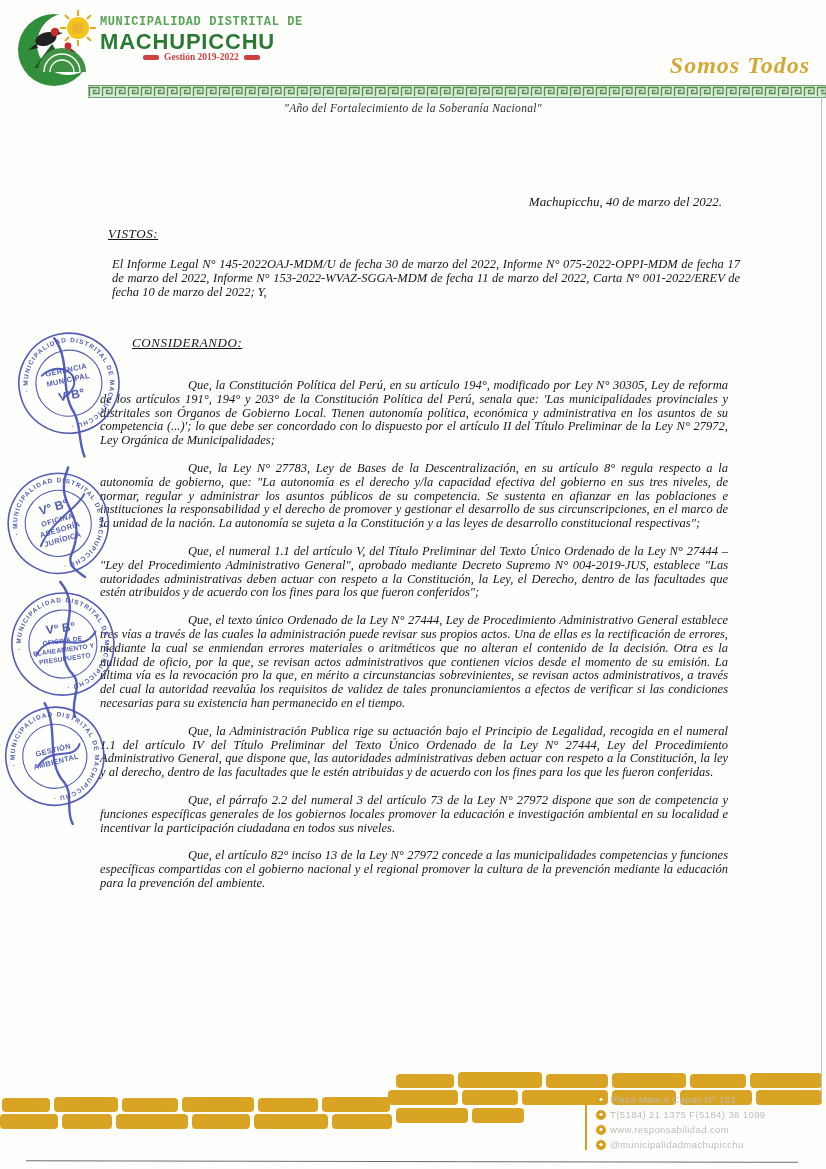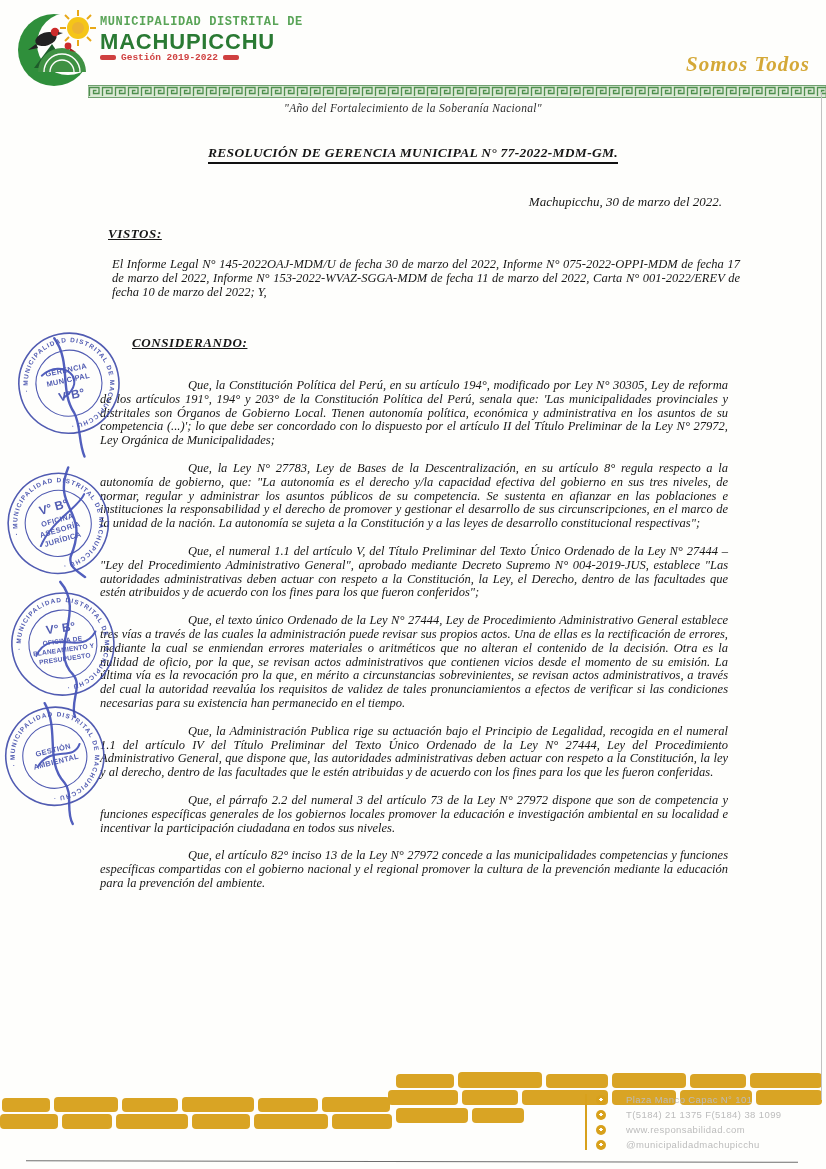--- a/index.html
+++ b/index.html
@@ -10,35 +10,35 @@
   }
   [data-name]{box-sizing:border-box;}
 
   
   .logo-icon{position:absolute;left:12px;top:6px;}
   .wordmark{position:absolute;left:100px;top:16px;line-height:1;}
   .org-line1{font-family:Liberation Mono, monospace;font-size:12px;font-weight:bold;
     color:#59a457;letter-spacing:.6px;margin-bottom:3px;}
   .org-name{font-family:"Liberation Sans",sans-serif;font-size:22px;font-weight:bold;
     color:#2a7a33;letter-spacing:.8px;}
-  .gestion{display:flex;align-items:center;gap:5px;font-family:Liberation Mono, monospace;
-    font-size:9.5px;font-weight:bold;color:#cf4040;}
+  .gestion{display:flex;align-items:center;gap:5px;font-family:Liberation Serif, serif;
+    font-size:9.5px;font-weight:bold;color:#cf4040;justify-content:center;}
   .gestion .bar{width:16px;height:5px;background:#cf4040;border-radius:2px;}
   .slogan{position:absolute;right:16px;top:52px;font-style:italic;font-weight:bold;
-    font-size:21px;color:#d4a837;letter-spacing:1px;}
+    font-size:24px;color:#d4a837;letter-spacing:1px;}
   .meander{position:absolute;left:88px;top:85px;}
   .year-quote{position:absolute;left:0;top:102px;width:100%;text-align:center;
     font-style:italic;font-size:11.5px;color:#2b2b2b;letter-spacing:.3px;}
 
   
   .doc-title-wrap{position:absolute;left:0;top:143px;width:100%;text-align:center;}
   .doc-title{display:inline-block;font-size:13.5px;font-weight:bold;font-style:italic;
     border-bottom:2px solid #111;padding-bottom:1px;letter-spacing:.3px;}
   .dateline{position:absolute;right:104px;top:194px;font-size:13px;font-style:italic;}
-  .section-label{position:absolute;left:108px;font-size:13px;font-weight:bold;font-style:italic;
+  .section-label{position:absolute;left:108px;font-size:13px;font-weight:normal;font-style:italic;
     text-decoration:underline;letter-spacing:.6px;}
   .vistos-label{top:226px;}
   .vistos-text{position:absolute;left:100px;top:258px;width:628px;
     font-size:12.5px;font-style:italic;line-height:13.9px;text-align:justify;margin-left:12px;}
   .considerando-label{top:335px;left:100px;margin-left:32px;}
   .paras{position:absolute;left:100px;top:365px;width:628px;}
   .paras p{margin:14px 0 12px 0;font-size:12.5px;font-style:italic;line-height:13.8px;
     text-align:justify;text-indent:88px;}
 
   
@@ -48,21 +48,21 @@
   .stamp .c-sm{font-size:7.4px;font-weight:bold;letter-spacing:.4px;text-anchor:middle;}
   .stamp .c-xs{font-size:6.6px;font-weight:bold;letter-spacing:.2px;text-anchor:middle;}
   .stamp .c-lg{font-size:12px;font-weight:bold;text-anchor:middle;}
   .stamp circle{fill:none;stroke:#3a46a8;}
   .sig{fill:none;stroke:#2f3fb0;stroke-linecap:round;opacity:.95;}
 
   
   .wall{position:absolute;left:0;top:1072px;}
   .contact{position:absolute;left:585px;top:1094px;border-left:2px solid #d8a11c;
     padding-left:9px;display:flex;flex-direction:column;gap:4px;}
-  .contact-item{display:flex;align-items:center;gap:20px;
+  .contact-item{display:flex;align-items:center;gap:4px;
     font-family:"Liberation Sans",sans-serif;font-size:9.5px;color:#bcbcbc;letter-spacing:.4px;}
   .ficon{width:10px;height:10px;border-radius:50%;background:#d8a11c;flex:0 0 auto;
     background-image:radial-gradient(circle at 50% 45%, #ffffff 0 1.6px, #d8a11c 1.7px);}
   .scan-bottom-line{position:absolute;left:26px;top:1161px;width:772px;height:1px;
     background:#6e6e6e;transform:rotate(.12deg);}
   .scan-right-line{position:absolute;right:4px;top:92px;height:1008px;width:1px;background:#c2c2c2;}
 </style>
 </head>
 <body>
 
@@ -123,25 +123,22 @@
         <rect width="13" height="13" fill="#dcead6"></rect>
         <path d="M1.5 11 V2.5 H11 V8.5 H5.5 V5.5 H8.5" stroke="#4e8f4e" stroke-width="1.3" fill="none"></path>
       </pattern>
     </defs>
     <rect x="0" y="0" width="738" height="13" fill="url(#mea)"></rect>
     <rect x="0" y="0.5" width="738" height="12" fill="none" stroke="#6fa06f" stroke-width="1"></rect>
   </svg>
 
   <div class="year-quote" data-name="year-quote">"Año del Fortalecimiento de la Soberanía Nacional"</div>
 
-  <div class="doc-title-wrap">
-    <span class="doc-title" data-name="document-title">RESOLUCIÓN DE GERENCIA MUNICIPAL N° 77-2022-MDM-GM.</span>
-  </div>
-
-  <div class="dateline" data-name="dateline">Machupicchu, 30 de marzo del 2022.</div>
+
+  <div class="dateline" data-name="dateline">Machupicchu, 40 de marzo del 2022.</div>
 
   <div class="section-label vistos-label" data-name="vistos-label">VISTOS:</div>
 
   <div class="vistos-text" data-name="vistos-paragraph">El Informe Legal N° 145-2022OAJ-MDM/U de fecha 30 de marzo del 2022, Informe N° 075-2022-OPPI-MDM de fecha 17 de marzo del 2022, Informe N° 153-2022-WVAZ-SGGA-MDM de fecha 11 de marzo del 2022, Carta N° 001-2022/EREV de fecha 10 de marzo del 2022; Y,</div>
 
   <div class="section-label considerando-label" data-name="considerando-label">CONSIDERANDO:</div>
 
   <div class="paras" data-name="considerando-paragraphs">
     <p data-name="paragraph">Que, la Constitución Política del Perú, en su artículo 194°, modificado por Ley N° 30305, Ley de reforma de los artículos 191°, 194° y 203° de la Constitución Política del Perú, senala que: 'Las municipalidades provinciales y distritales son Órganos de Gobierno Local. Tienen autonomía política, económica y administrativa en los asuntos de su competencia (...)'; lo que debe ser concordado con lo dispuesto por el artículo II del Título Preliminar de la Ley N° 27972, Ley Orgánica de Municipalidades;</p>
     <p data-name="paragraph">Que, la Ley N° 27783, Ley de Bases de la Descentralización, en su artículo 8° regula respecto a la autonomía de gobierno, que: "La autonomía es el derecho y/la capacidad efectiva del gobierno en sus tres niveles, de normar, regular y administrar los asuntos públicos de su competencia. Se sustenta en afianzar en las poblaciones e instituciones la responsabilidad y el derecho de promover y gestionar el desarrollo de sus circunscripciones, en el marco de la unidad de la nación. La autonomía se sujeta a la Constitución y a las leyes de desarrollo constitucional respectivas";</p>

